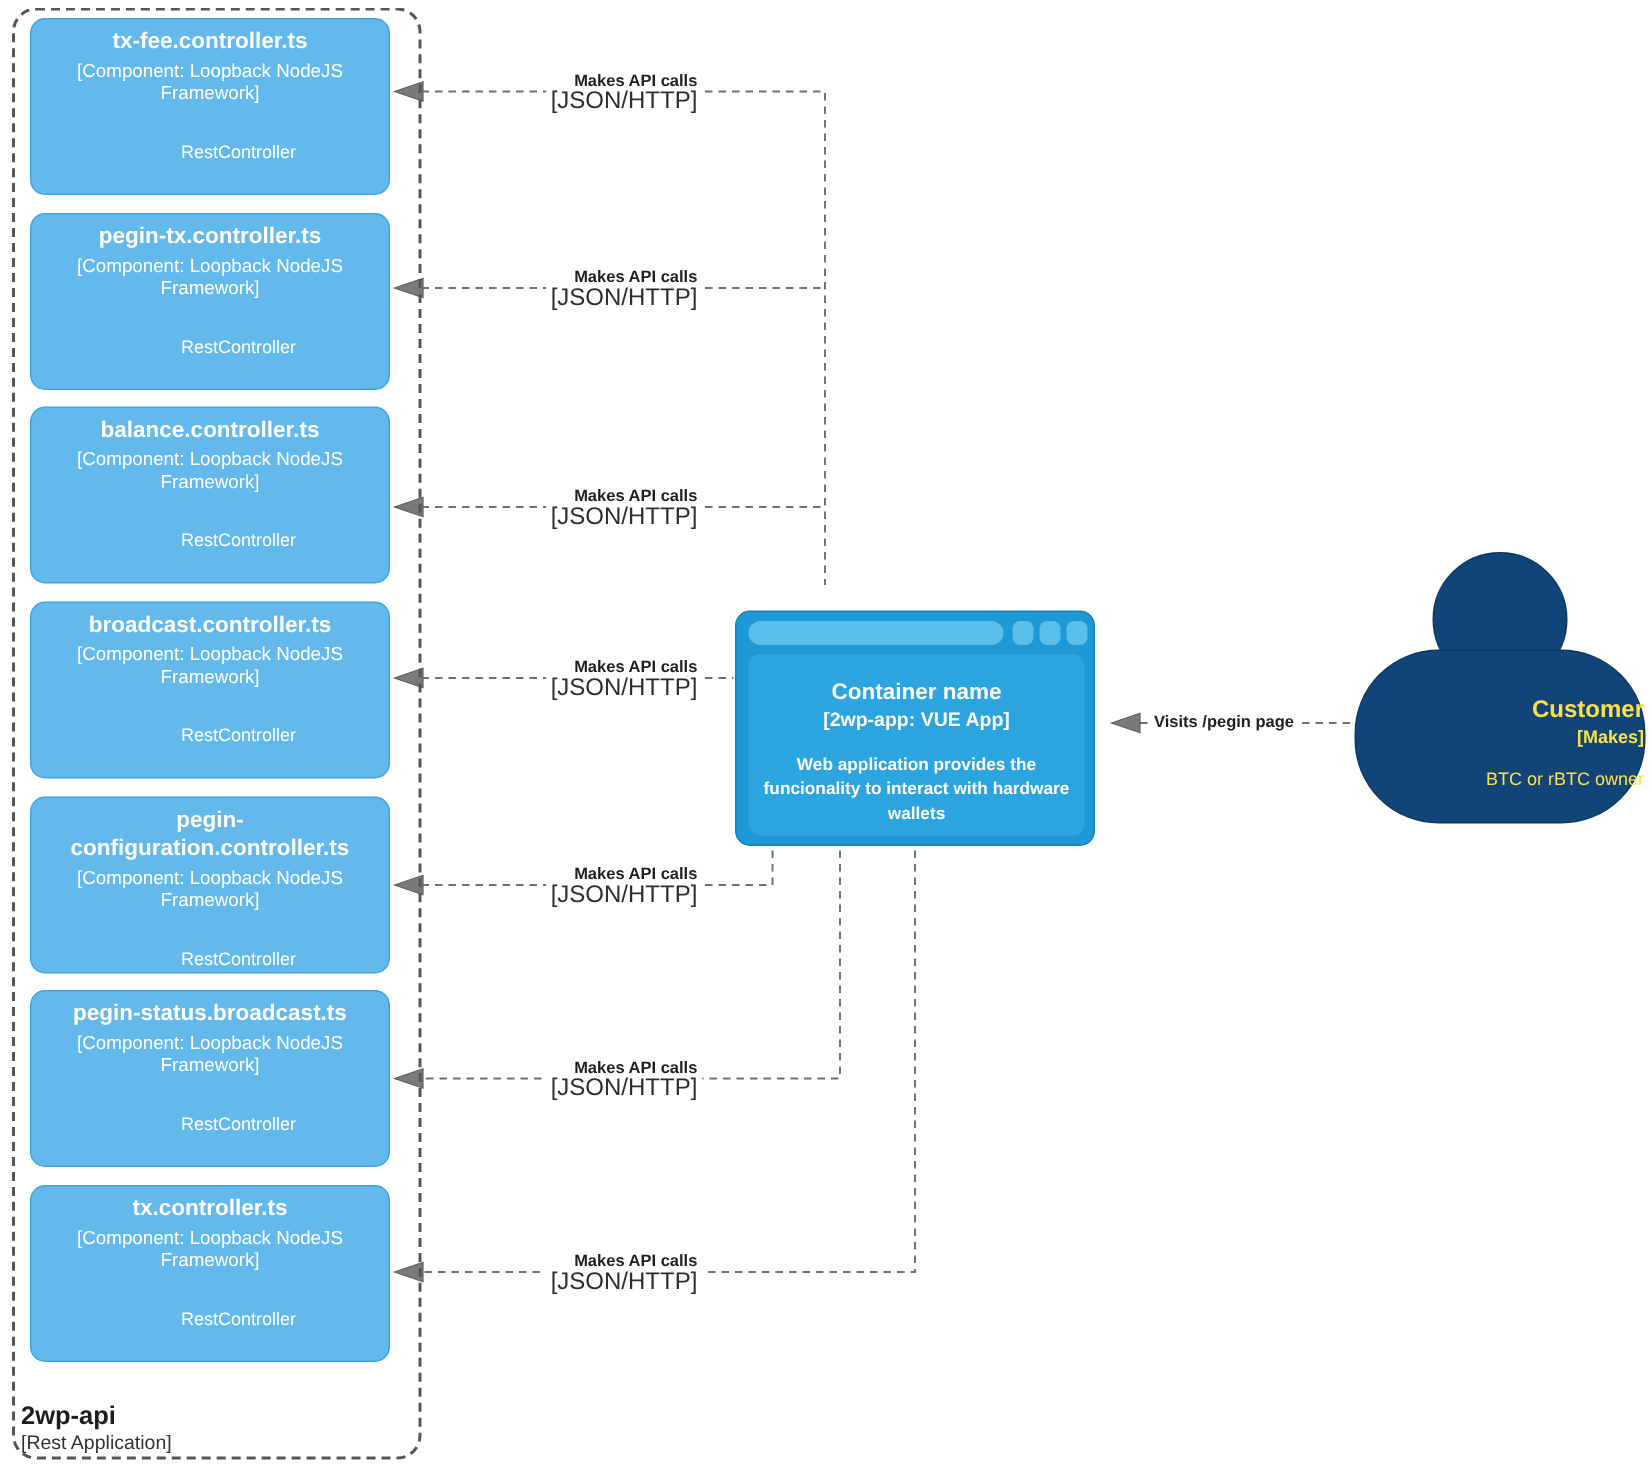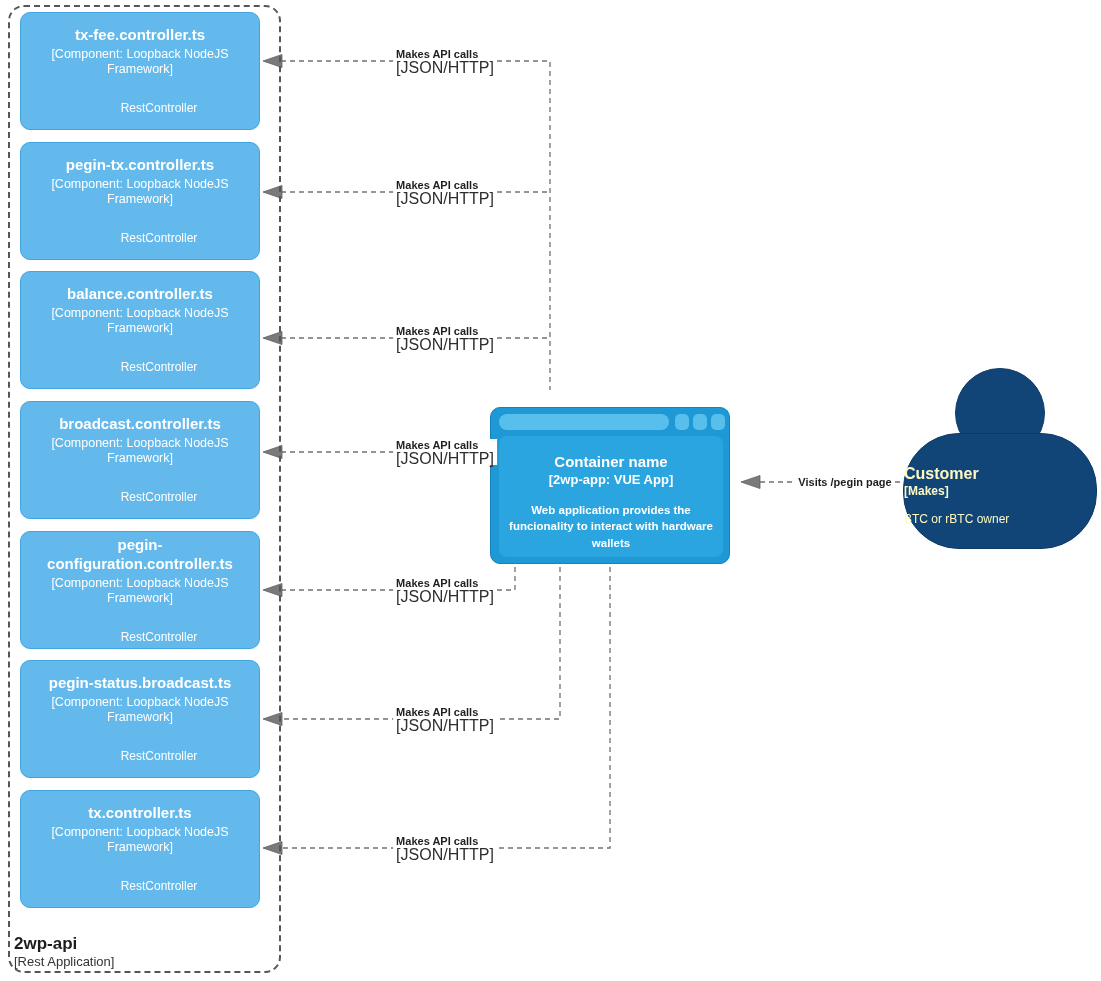--- a/index.html
+++ b/index.html
@@ -12,21 +12,21 @@
     position:absolute;left:8px;top:5px;width:273px;height:968px;
     border:2px dashed #565656;border-radius:16px;box-sizing:border-box;
   }
   .boundary-label{position:absolute;left:14px;top:934px;}
   .boundary-name{font-size:17px;font-weight:bold;color:#1d1d1d;line-height:1.2;}
   .boundary-meta{font-size:13px;color:#333333;line-height:1.3;}
   
   .component{
     position:absolute;left:20px;width:240px;height:118px;box-sizing:border-box;
     background:#63B9EC;border:1px solid #41A5E1;border-radius:10px;
-    color:#ffffff;display:flex;flex-direction:column;align-items:center;justify-content:center;
+    color:#ffffff;display:flex;flex-direction:column;align-items:center;justify-content:flex-start;
     text-align:center;padding:6px 8px;
   }
   .component .c-title{font-size:15px;font-weight:bold;line-height:1.25;}
   .component .c-meta{font-size:12.5px;margin-top:2px;line-height:1.2;}
   .component .c-role{font-size:12px;margin-top:24px;line-height:1.2;margin-left:38px;}
   
   .browser{
     position:absolute;left:490px;top:391px;width:240px;height:157px;box-sizing:border-box;
     background:#1E99D5;border:1.5px solid #1482BC;border-radius:10px;margin-top:16px;
   }
@@ -46,30 +46,30 @@
   .browser .p-meta{font-size:13px;font-weight:bold;line-height:1.3;}
   .browser .p-desc{font-size:11.5px;font-weight:bold;line-height:1.4;margin-top:14px;}
   
   .person-head{
     position:absolute;left:955px;top:368px;width:90px;height:90px;border-radius:50%;
     background:#114578;border:1px solid #0D3A65;box-sizing:border-box;
   }
   .person-body{
     position:absolute;left:903px;top:433px;width:194px;height:116px;box-sizing:border-box;
     background:#114578;border:1px solid #0D3A65;border-radius:56px;
-    color:#fef9c3;text-align:left;padding-top:30px;
+    color:#fde047;text-align:right;padding-top:30px;
   }
   .person-body .p-name{font-size:16px;font-weight:bold;line-height:1.25;}
   .person-body .p-meta{font-size:12px;font-weight:bold;line-height:1.3;}
   .person-body .p-desc{font-size:12px;margin-top:12px;line-height:1.3;}
   
   svg.wires{position:absolute;left:0;top:0;width:1101px;height:981px;}
   .edge-label{
     position:absolute;transform:translate(-50%,-50%);background:#ffffff;
-    text-align:left;padding:0 3px;white-space:nowrap;margin-left:29px;
+    text-align:right;padding:0 3px;white-space:nowrap;
   }
   .edge-label .l1{font-size:11px;font-weight:bold;color:#1f1f1f;line-height:13px;}
   .edge-label .l2{font-size:16px;color:#2e2e2e;line-height:13px;}
 </style>
 </head>
 <body>
 
 <div id="stage">
 
   <svg class="wires">

